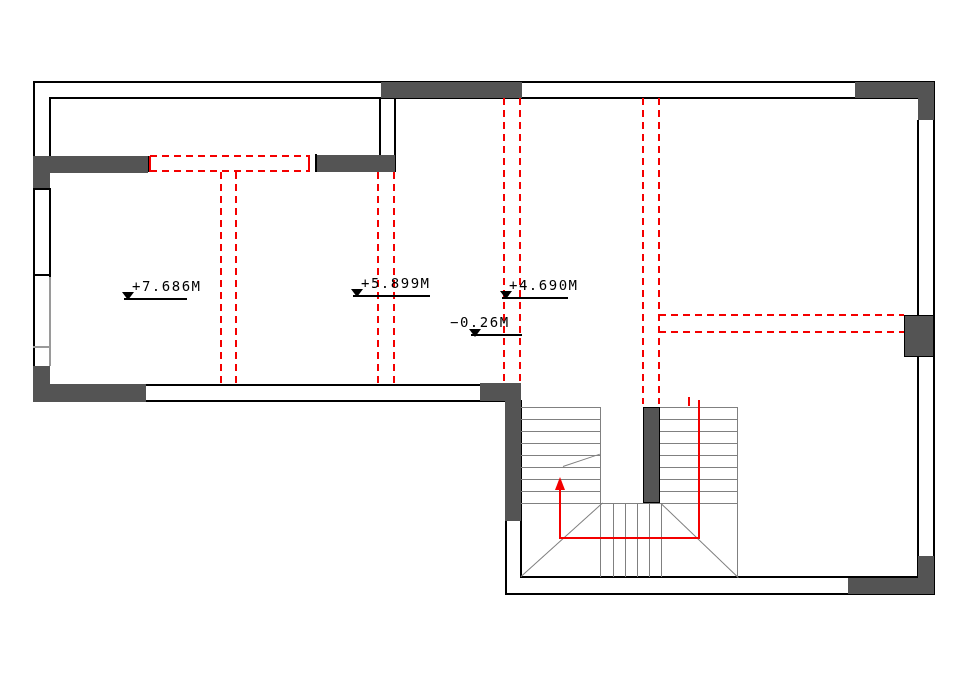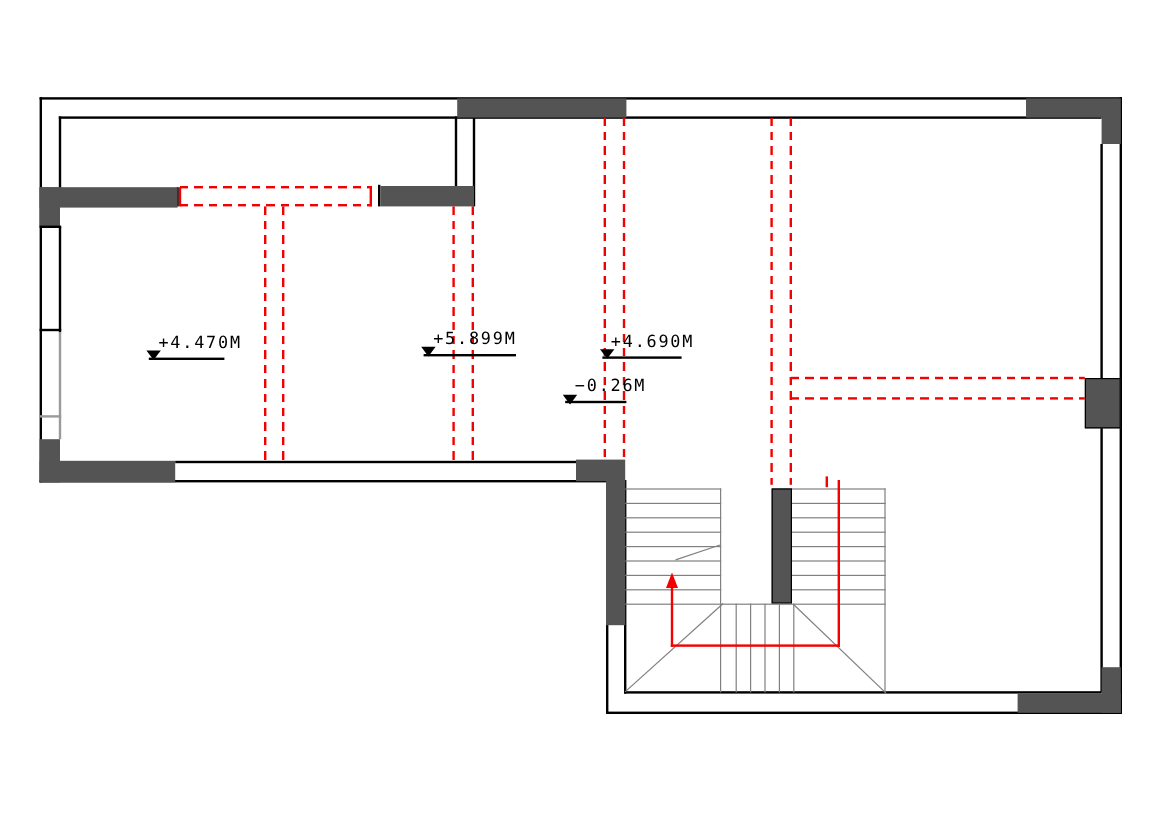--- a/index.html
+++ b/index.html
@@ -113,31 +113,31 @@
 
   <div class="arrow-up" style="left:555px;top:477px"></div>
   <div class="r" style="left:559px;top:488px;width:2px;height:51px"></div>
   <div class="r" style="left:559px;top:537px;width:141px;height:2px"></div>
   <div class="r" style="left:698px;top:400px;width:2px;height:139px"></div>
   <div class="r" style="left:688px;top:397px;width:2px;height:9px"></div>
 
   <div class="abs">
     <div class="tri" style="left:122px;top:292px"></div>
     <div class="k" style="left:124px;top:298px;width:63px;height:1.5px"></div>
-    <div class="lvl" style="left:132px;top:279px">+4.470M</div>
+    <div class="lvl" style="left:132px;top:279px">+7.686M</div>
   </div>
   <div class="abs">
     <div class="tri" style="left:351px;top:289px"></div>
     <div class="k" style="left:353px;top:295px;width:77px;height:1.5px"></div>
     <div class="lvl" style="left:361px;top:276px">+5.899M</div>
   </div>
   <div class="abs">
     <div class="tri" style="left:500px;top:291px"></div>
     <div class="k" style="left:502px;top:297px;width:66px;height:1.5px"></div>
     <div class="lvl" style="left:509px;top:278px">+4.690M</div>
   </div>
   <div class="abs">
     <div class="tri" style="left:469px;top:329px"></div>
     <div class="k" style="left:471px;top:334px;width:51px;height:1.5px"></div>
-    <div class="lvl" style="left:479px;top:315px">−0.26M</div>
+    <div class="lvl" style="left:450px;top:315px">−0.26M</div>
   </div>
 
 </div>
 
 </body></html>

